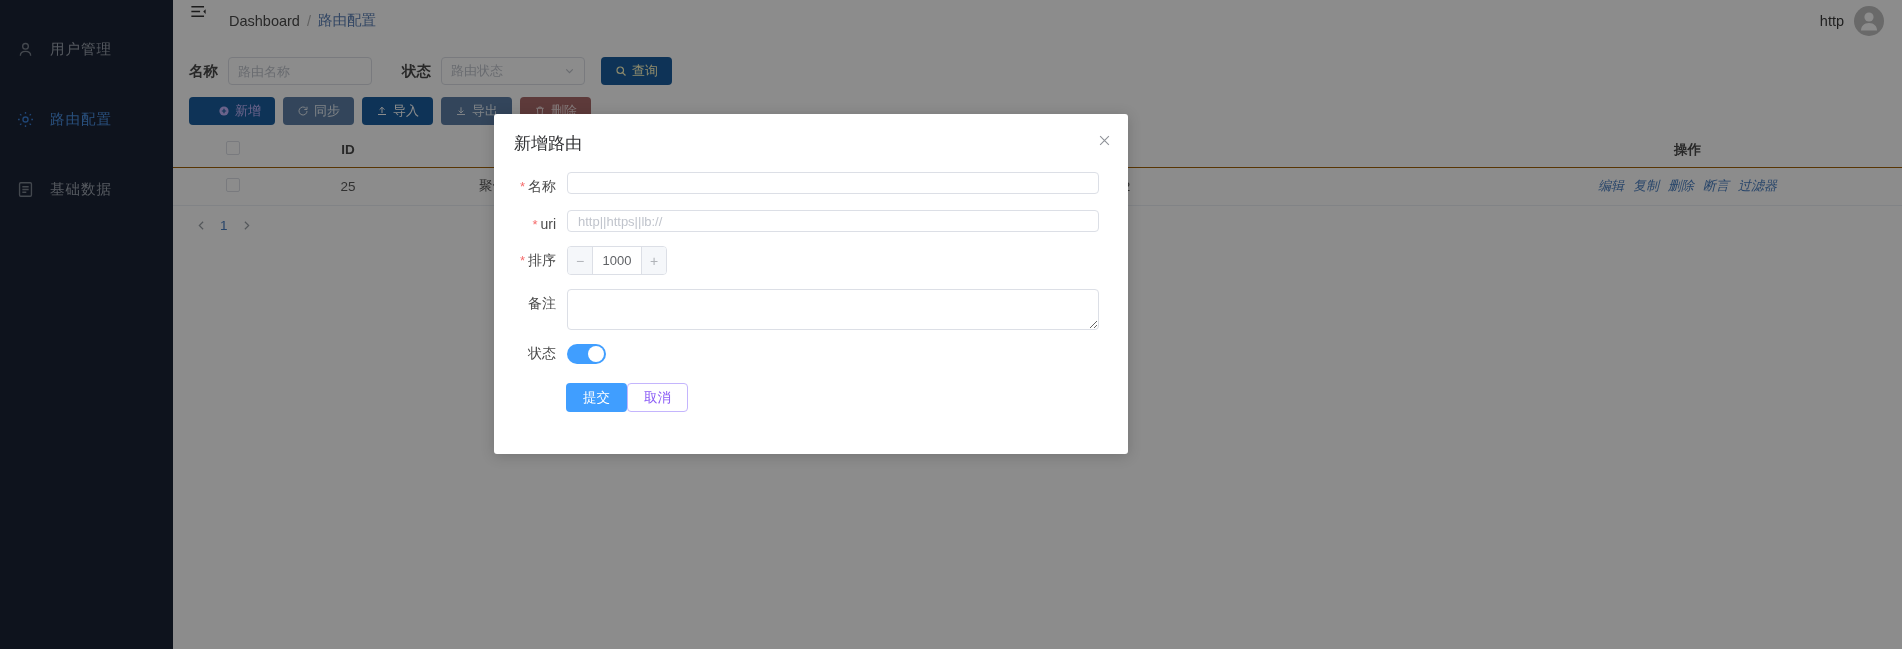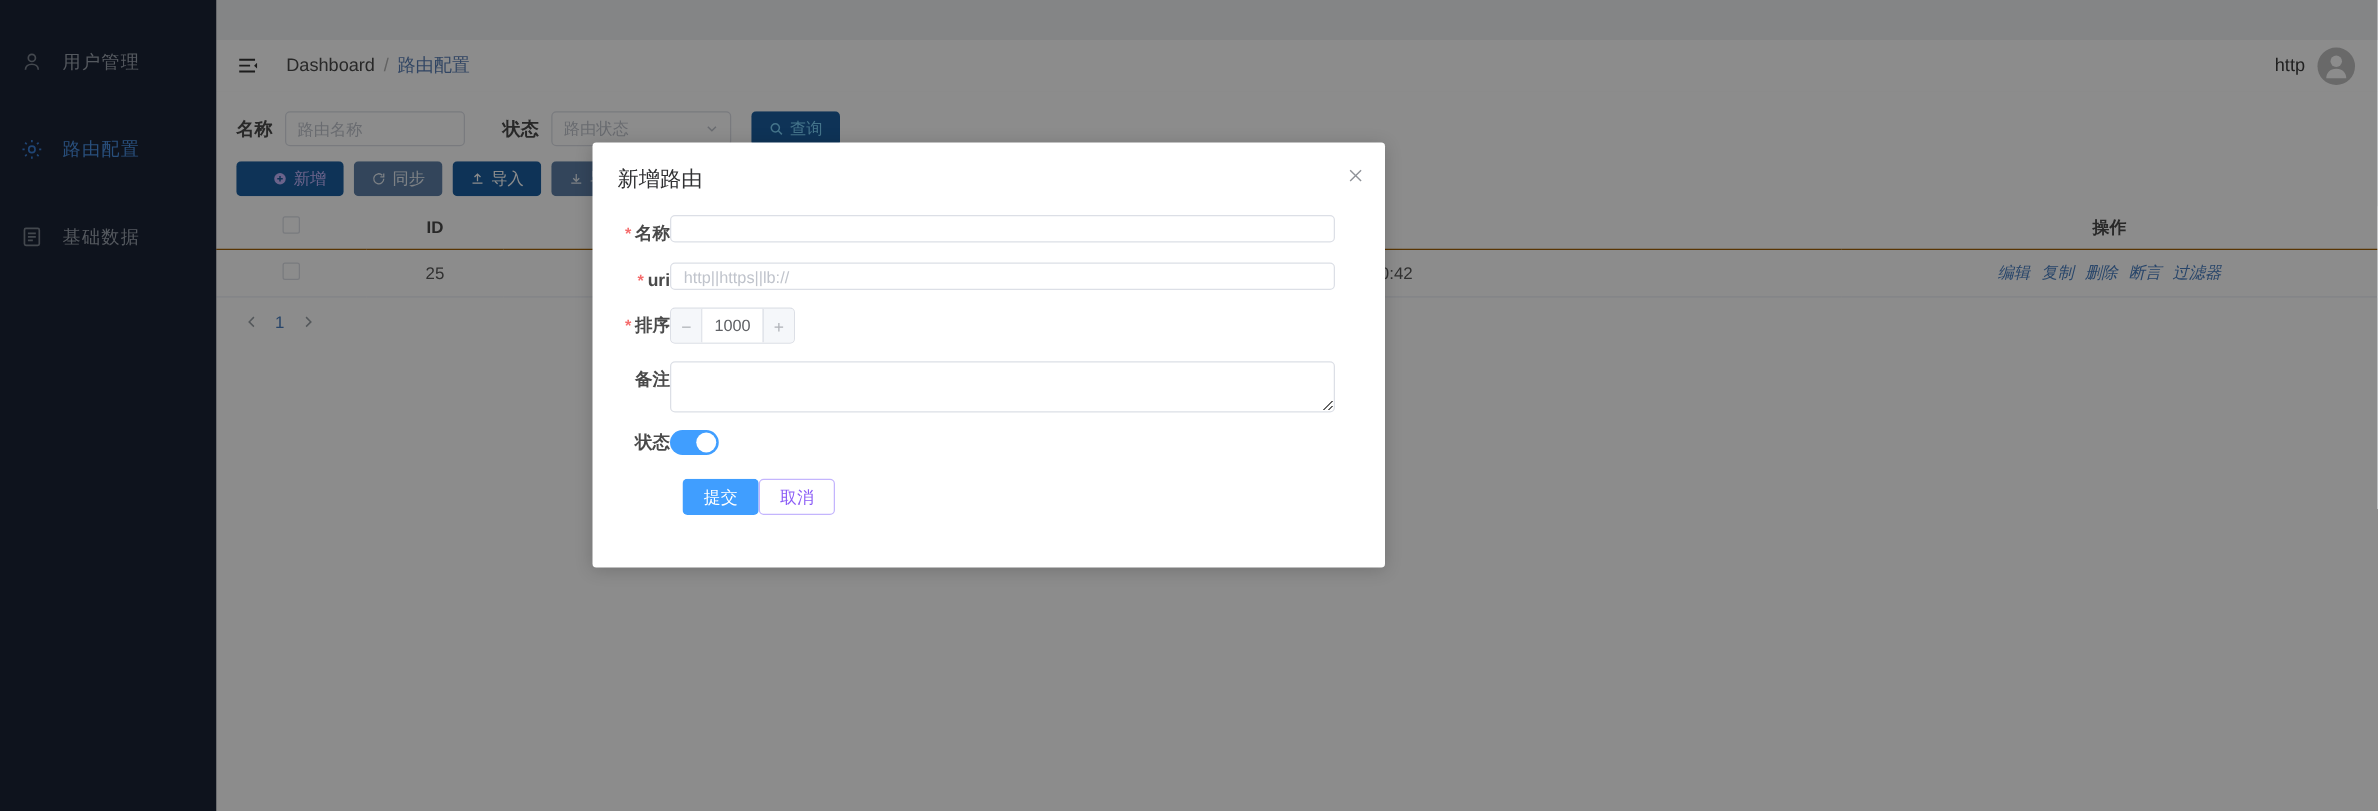--- a/index.html
+++ b/index.html
@@ -24,21 +24,21 @@
   }
   .side-item .ico { width:22px; height:22px; display:flex; align-items:center; justify-content:center; color:#7b838f; }
   .side-item .lbl { font-size:14.5px; color:#9aa2ad; letter-spacing:1px; }
   .side-item.active .ico { color:#3a7fd5; }
   .side-item.active .lbl { color:#4a90e2; }
   #side-list { padding-top:2px; }
   
   #main { position:absolute; left:173px; top:0; width:1729px; height:649px; background:#f0f2f5; }
   #topbar {
     position:relative; height:41px; background:#fff;
-    display:flex; align-items:center; padding:0 18px 0 14px;margin-top:32px;
+    display:flex; padding:0 18px 0 14px;
   }
   #collapse-icon { width:22px; height:22px; color:#333; display:flex; align-items:center; justify-content:center; cursor:pointer; }
   #breadcrumb { margin-left:20px; font-size:14.5px; color:#555; display:flex; align-items:center; gap:7px; }
   #breadcrumb .sep { color:#b3b3b3; }
   #breadcrumb .crumb-current { color:#5a7fb5; cursor:pointer; }
   #breadcrumb .crumb-root { color:#4a4a4a; }
   #user-area { margin-left:auto; display:flex; align-items:center; gap:10px; }
   #user-name { font-size:14.5px; color:#3b3b3b; }
   #avatar {
     width:30px; height:30px; border-radius:50%; background:#bfbfbf;
@@ -59,21 +59,21 @@
     position:relative; cursor:pointer; background:#fff;
   }
   .field-select .chev { position:absolute; right:8px; top:50%; transform:translateY(-50%); color:#c0c4cc; }
   .gap-lg { width:30px; }
   .gap-md { width:16px; }
   .btn {
     height:28px; border-radius:4px; border:1px solid transparent;
     display:inline-flex; align-items:center; justify-content:center; gap:5px;
     font-size:13px; padding:0 13px; cursor:pointer; white-space:nowrap;
   }
-  .btn-query { background:#1b5e9e; color:#7dd3fc; }
+  .btn-query { background:#1b5e9e; color:#fef9c3; }
   #toolbar-row { display:flex; align-items:center; padding:6px 16px 8px 16px; gap:8px; }
   .btn-add { background:#1b5e9e; color:#c4b5fd;padding-left:28px; }
   .btn-sync { background:#5d7fa6; color:#e6ecf3; }
   .btn-import { background:#1b5e9e; color:#fff; }
   .btn-export { background:#5d7fa6; color:#e6ecf3; }
   .btn-delete { background:#a96a6a; color:#f0dede; }
   
   #table { width:100%; border-collapse:collapse; }
   #table thead th {
     height:34px; font-size:13.5px; color:#4a4a4a; font-weight:bold;
@@ -92,35 +92,35 @@
   
   #pager { display:flex; align-items:center; gap:12px; padding:12px 0 12px 22px; }
   #pager .pg-arrow { color:#9aa0a6; font-size:13px; cursor:pointer; }
   #pager .pg-num { color:#4a7fc1; font-size:13.5px; cursor:pointer; }
   
   #overlay {
     position:absolute; left:0; top:0; width:1902px; height:649px;
     background:rgba(0,0,0,0.45); z-index:50;
   }
   #modal {
-    position:absolute; left:474px; top:114px; width:634px; height:340px;
+    position:absolute; left:494px; top:114px; width:634px; height:340px;
     background:#fff; border-radius:3px; z-index:60;
     box-shadow:0 2px 14px rgba(0,0,0,0.18);
   }
   #modal-header { position:relative; padding:18px 20px 0 20px; }
   #modal-title { font-size:17px; color:#303133; }
   #modal-close {
     position:absolute; right:15px; top:17px; width:18px; height:18px;
     color:#909399; cursor:pointer; display:flex; align-items:center; justify-content:center;
   }
   #modal-body { padding:17px 18px 0 0; }
   .frow { display:flex; align-items:flex-start; margin-bottom:14px; }
   .flabel {
     width:62px; text-align:right; font-size:14px; color:#4a4a4a;
-    font-weight:bold; padding-top:6px; margin-right:0; position:relative;
+    font-weight:normal; padding-top:6px; margin-right:11px; position:relative;
     flex:0 0 62px;
   }
   .flabel .req { color:#f56c6c; margin-right:3px; font-size:13px; }
   .finput {
     flex:1; height:22px; border:1px solid #dcdfe6; border-radius:4px;
     font-size:13px; padding:0 10px; color:#606266; outline:none;
     max-width:532px;
   }
   .finput::placeholder { color:#c0c4cc; }
   .ftextarea {

